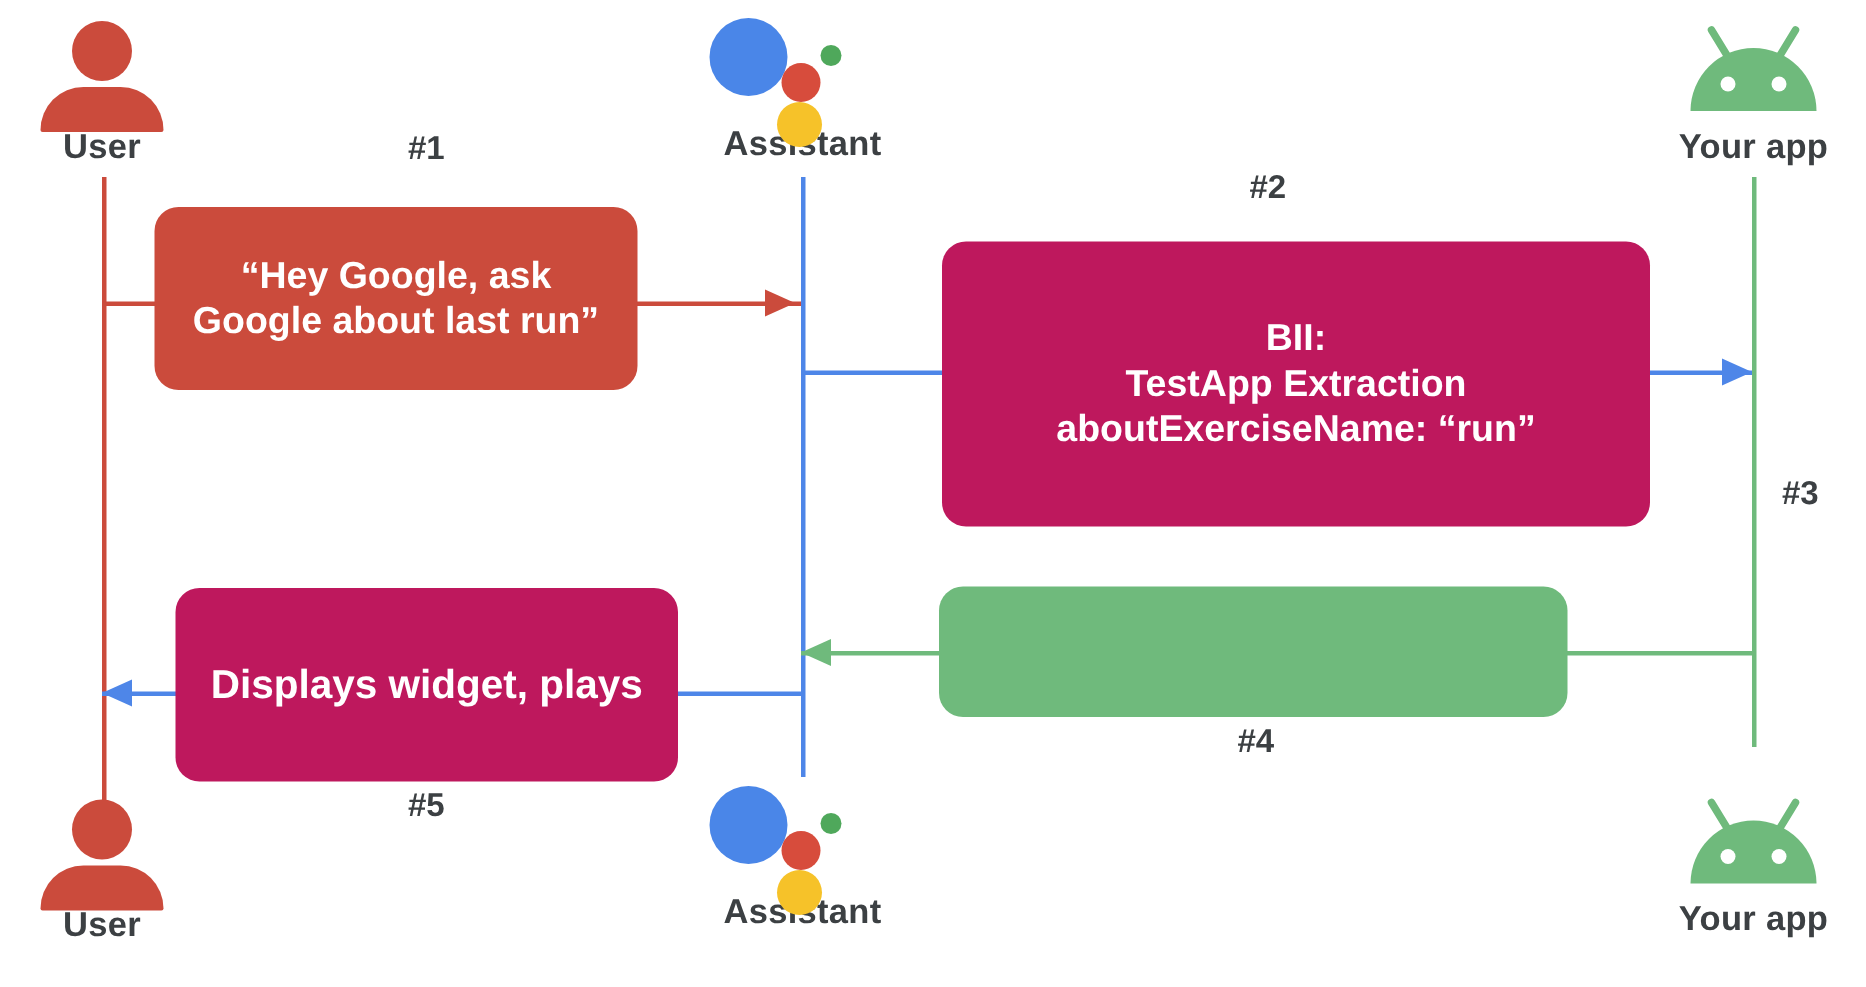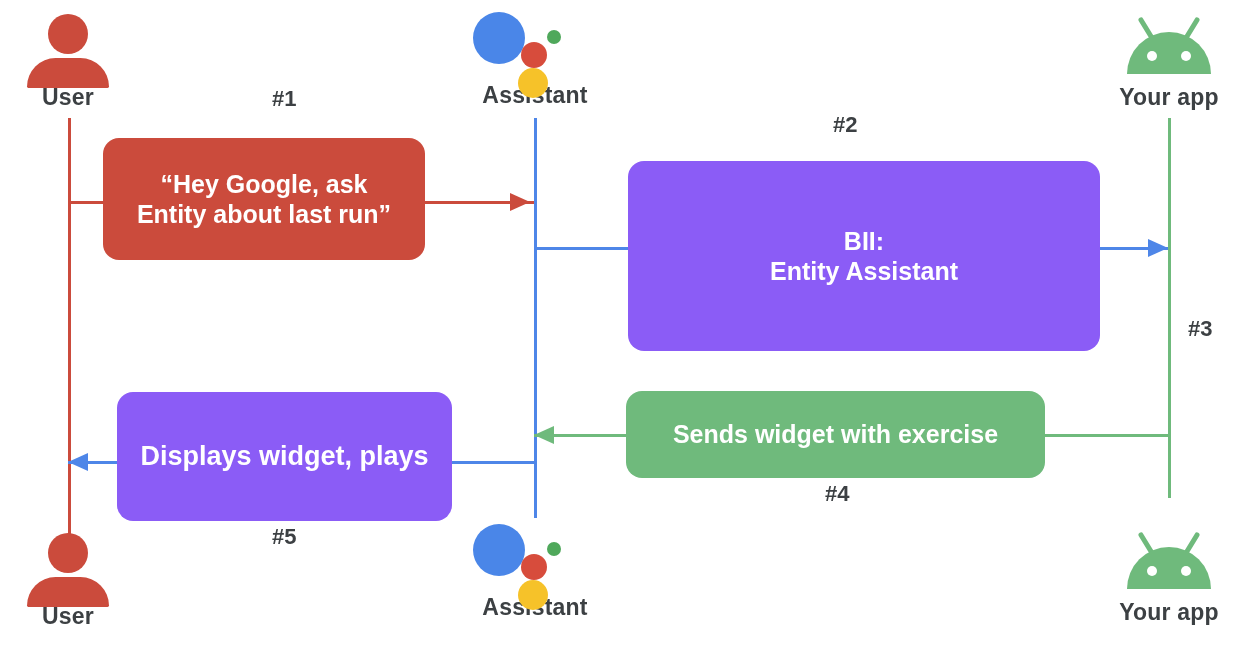--- a/index.html
+++ b/index.html
@@ -109,21 +109,21 @@
     align-items: center;
     justify-content: center;
     text-align: center;
     color: #ffffff;
     font-weight: bold;
     line-height: 1.22;
     padding: 6px 10px;
   }
   .msgbox span { display: block; width: 100%; }
   .box-red   { background: #CB4B3C; }
-  .box-blue  { background: #8b5cf6; }
+  .box-blue  { background: #be185d; }
   .box-green { background: #6FBA7C; }
   
   .conn {
     position: absolute;
     height: 3px;
   }
   .arrowhead {
     position: absolute;
     width: 0;
     height: 0;
@@ -183,40 +183,40 @@
   <div class="step" style="left:833px; top:112px;">#2</div>
   <div class="step" style="left:1188px; top:316px;">#3</div>
   <div class="step" style="left:825px; top:481px;">#4</div>
   <div class="step" style="left:272px; top:524px;">#5</div>
 
   <div class="conn" style="left:68px; top:201px; width:466px; background:#CB4B3C;"></div>
   <div class="arrowhead" style="left:510px; top:193px; border-left:20px solid #CB4B3C;"></div>
   <div class="msgbox box-red" style="left:103px; top:138px; width:322px; height:122px; font-size:25px;">
     <span>
       <span>“Hey Google, ask</span>
-      <span>Entity about last run”</span>
+      <span>Google about last run”</span>
     </span>
   </div>
 
   <div class="conn" style="left:534px; top:247px; width:102px; background:#4E86E8;"></div>
   <div class="msgbox box-blue" style="left:628px; top:161px; width:472px; height:190px; font-size:25px;">
     <span>
       <span>BII:</span>
-      <span>Entity Assistant</span>
+      <span>TestApp Extraction</span>
+      <span>aboutExerciseName: “run”</span>
     </span>
   </div>
 
   <div class="conn" style="left:1100px; top:247px; width:68px; background:#4E86E8;"></div>
   <div class="arrowhead" style="left:1148px; top:239px; border-left:20px solid #4E86E8;"></div>
 
   <div class="conn" style="left:534px; top:434px; width:634px; background:#6FBA7C;"></div>
   <div class="arrowhead" style="left:534px; top:426px; border-right:20px solid #6FBA7C;"></div>
   <div class="msgbox box-green" style="left:626px; top:391px; width:419px; height:87px; font-size:25px;">
     <span>
-      <span>Sends widget with exercise</span>
     </span>
   </div>
 
   <div class="conn" style="left:68px; top:461px; width:466px; background:#4E86E8;"></div>
   <div class="arrowhead" style="left:68px; top:453px; border-right:20px solid #4E86E8;"></div>
   <div class="msgbox box-blue" style="left:117px; top:392px; width:335px; height:129px; font-size:27px;">
     <span>
       <span>Displays widget, plays</span>
     </span>
   </div>

